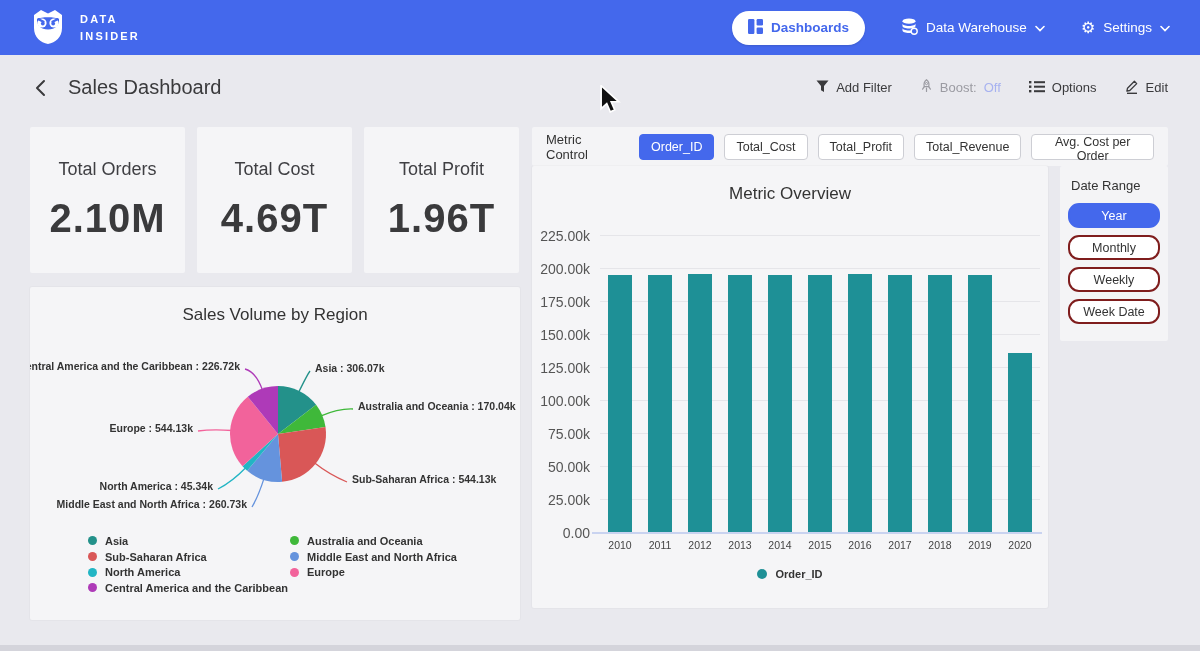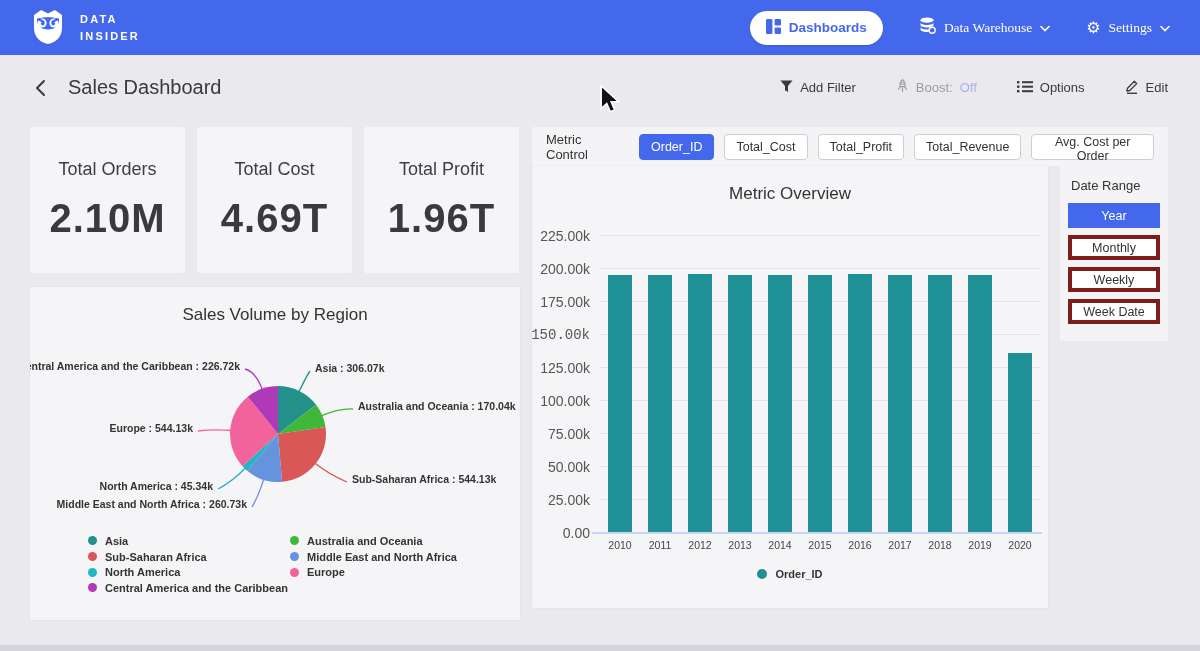--- a/index.html
+++ b/index.html
@@ -6,28 +6,28 @@
   html,body { width:1200px; height:651px; }
   body { font-family: "Liberation Sans", sans-serif; background:#e9e9ee; }
   .app { position:relative; width:1200px; height:651px; overflow:hidden; background:#e9e9ee; }
 
   
   .topnav { height:55px; background:#4468ec; display:flex; align-items:center; justify-content:space-between; padding:0 30px 0 28px; }
   .brand { display:flex; align-items:center; gap:12px; }
   .brand-text { color:#fff; font-size:11px; font-weight:700; letter-spacing:2.2px; line-height:1.5; }
   .nav-right { display:flex; align-items:center; gap:36px; }
   .pill-btn { background:#fff; color:#4468ec; border:none; border-radius:17px; height:34px; padding:0 16px; display:flex; align-items:center; gap:8px; font-size:13.5px; font-weight:600; font-family:inherit; cursor:pointer; box-shadow:0 1px 2px rgba(0,0,0,.12); }
-  .nav-item { color:#fff; display:flex; align-items:center; gap:8px; font-size:13.5px; font-weight:500; cursor:pointer;font-family:Liberation Serif, serif; }
+  .nav-item { color:#fff; display:flex; align-items:center; gap:8px; font-size:13.5px; font-weight:500; cursor:pointer; }
   .gear-glyph { font-size:16px; line-height:1; }
 
   
   .subheader { height:65px; display:flex; align-items:center; padding:0 32px 0 30px; }
   .back-btn { background:none; border:none; padding:4px; margin-right:18px; cursor:pointer; display:flex; }
   .page-title { font-size:20px; font-weight:500; color:#3a3a3c; }
-  .sub-actions { margin-left:auto; display:flex; gap:40px; }
+  .sub-actions { margin-left:auto; display:flex; gap:28px; }
   .action { display:flex; align-items:center; gap:7px; font-size:13px; font-weight:500; color:#3a3a3c; cursor:pointer; background:none; border:none; font-family:inherit; }
   .boost-label { color:#9b9ba2; }
   .boost-value { color:#a7b2f0; }
 
   
   .main { display:flex; gap:12px; padding:7px 32px 0 30px; }
   .left-col { width:490px; }
   .right-col { width:636px; }
   .panel { background:#f5f5f7; border-radius:2px; box-shadow:0 0 0 1px rgba(0,0,0,0.02); }
 
@@ -66,21 +66,21 @@
   .bar-slot { width:40px; display:flex; justify-content:center; align-items:flex-end; height:100%; }
   .bar { width:24px; }
   .xcats { position:absolute; left:68px; top:373px; width:440px; display:flex; }
   .xcat { width:40px; text-align:center; font-size:10.5px; color:#444; }
   .bar-legend { position:absolute; left:0; right:0; top:402px; display:flex; justify-content:center; align-items:center; gap:8px; font-size:11px; font-weight:700; color:#333; }
   .bar-leg-dot { width:10px; height:10px; border-radius:50%; }
 
   
   .date-panel { width:108px; height:175px; background:#f4f4f6; border-radius:2px; padding:12px 8px; }
   .date-label { font-size:13px; color:#333; margin:0 0 10px 3px; }
-  .date-btn { display:block; width:92px; height:25px; margin:0 auto 7px; background:#fff; border:4px solid #7f1d1d; border-radius:0; font-size:12.5px; color:#333; font-family:inherit; cursor:pointer; }
+  .date-btn { display:block; width:92px; height:25px; margin:0 auto 7px; background:#fff; border:2px solid #7f1d1d; border-radius:11px; font-size:12.5px; color:#333; font-family:inherit; cursor:pointer; }
   .date-selected { background:#4468ec; border-color:#4468ec; color:#fff; }
 
   .bottom-edge { position:absolute; left:0; right:0; bottom:0; height:6px; background:#d4d4db; }
   .cursor { position:absolute; left:599px; top:85px; z-index:50; pointer-events:none; }
 </style>
 </head>
 <body>
 
 <div class="app">
 
@@ -289,21 +289,21 @@
       <div class="right-lower">
         <section class="panel bar-panel">
           <div class="panel-title">Metric Overview</div>
           <div class="yticks">
               <div class="ytick" style="bottom: 0%;">0.00</div>
               <div class="ytick" style="bottom: 11.1111%; text-align: right;">25.00k</div>
               <div class="ytick" style="bottom: 22.2222%;">50.00k</div>
               <div class="ytick" style="bottom: 33.3333%;">75.00k</div>
               <div class="ytick" style="bottom: 44.4444%;">100.00k</div>
               <div class="ytick" style="bottom: 55.5556%;">125.00k</div>
-              <div class="ytick" style="bottom: 66.6667%; font-family: Liberation Mono, monospace;">150.00k</div>
+              <div class="ytick" style="bottom: 66.6667%;">150.00k</div>
               <div class="ytick" style="bottom: 77.7778%;">175.00k</div>
               <div class="ytick" style="bottom: 88.8889%;">200.00k</div>
               <div class="ytick" style="bottom: 100%;">225.00k</div>
             </div>
           <div class="gridlines">
               <div class="gridline" style="bottom: 0%;"></div>
               <div class="gridline" style="bottom: 11.1111%;"></div>
               <div class="gridline" style="bottom: 22.2222%;"></div>
               <div class="gridline" style="bottom: 33.3333%;"></div>
               <div class="gridline" style="bottom: 44.4444%;"></div>

